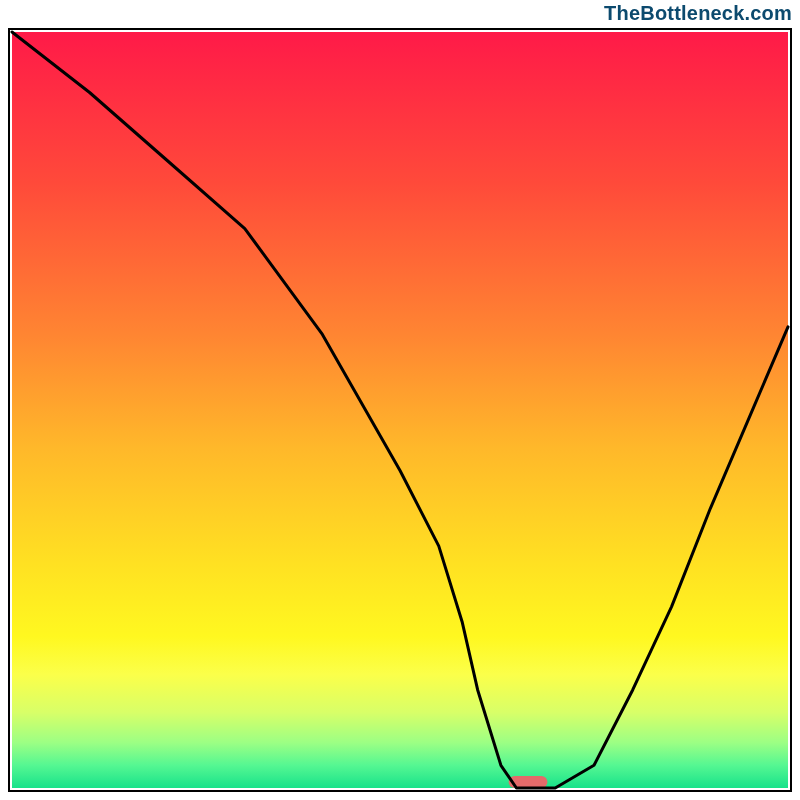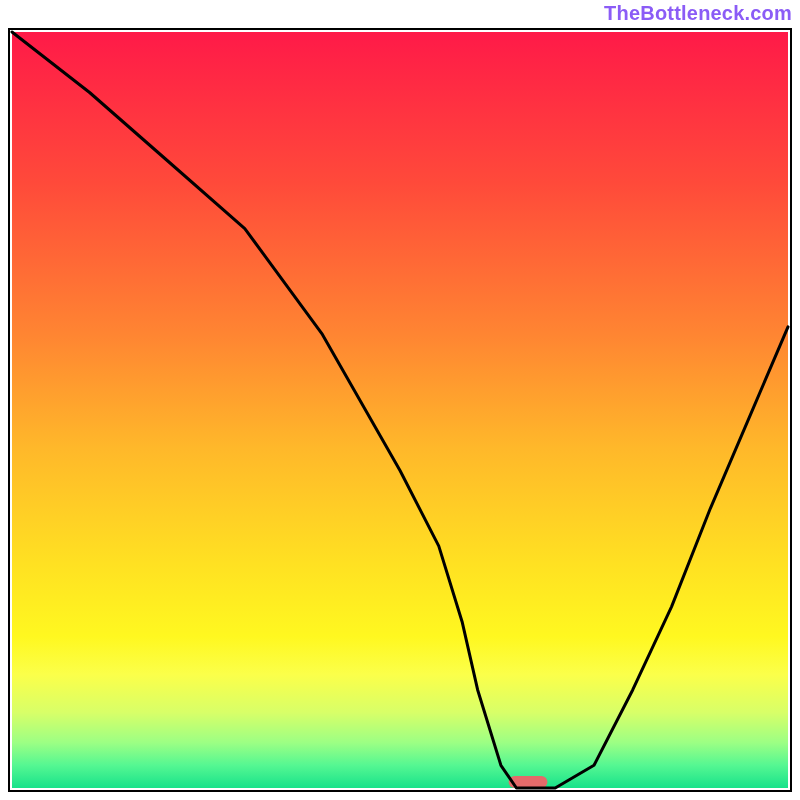--- a/index.html
+++ b/index.html
@@ -9,21 +9,21 @@
     height: 800px;
     background: #ffffff;
     font-family: Arial, Helvetica, sans-serif;
   }
   .watermark {
     position: absolute;
     top: 2px;
     right: 8px;
     font-size: 20px;
     font-weight: bold;
-    color: #8b5cf6;
+    color: #0c4a6e;
     letter-spacing: 0.2px;
   }
   .chart-wrap {
     position: absolute;
     top: 28px;
     left: 8px;
     width: 784px;
     height: 764px;
   }
   svg { display: block; }

